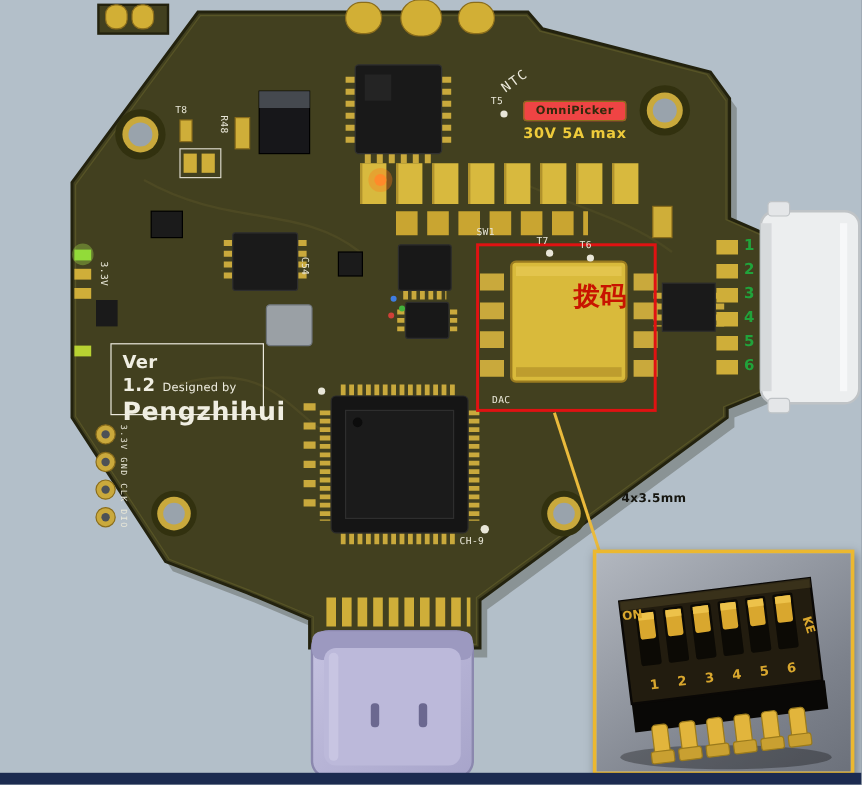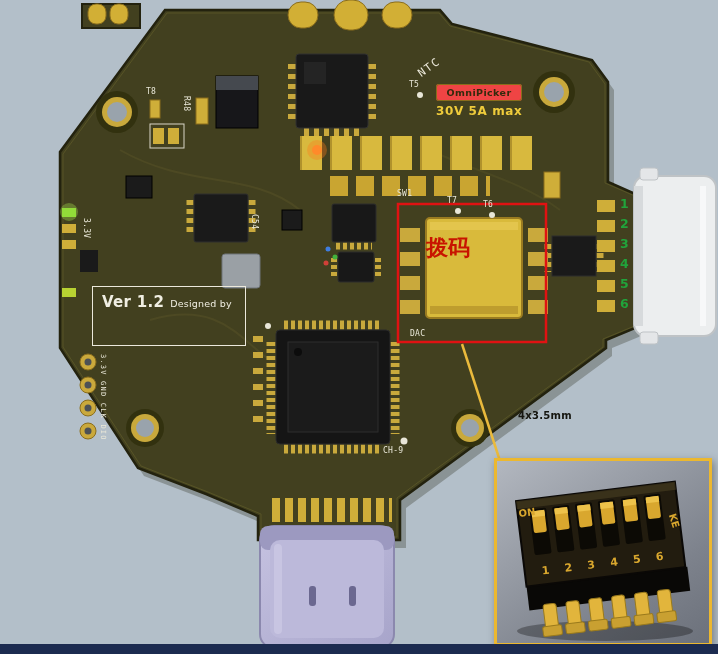--- a/index.html
+++ b/index.html
@@ -9,27 +9,27 @@
   svg{position:absolute;left:0;top:0;}
   .label{position:absolute;color:#e9e7d8;font-size:8px;line-height:1;white-space:nowrap;
          letter-spacing:.3px;font-family:"DejaVu Sans Mono","DejaVu Sans",monospace;}
   .vert{transform:rotate(90deg);transform-origin:0 0;}
   .ntc{transform:rotate(-36deg);transform-origin:0 0;font-size:11px;letter-spacing:1.5px;color:#ece9db;}
   .badge{position:absolute;left:436px;top:84px;width:86px;height:17px;background:#ef4444;
          border-radius:3px;color:#342a0c;font-size:9.5px;font-weight:bold;text-align:center;
          line-height:17px;letter-spacing:.4px;box-shadow:0 0 0 1px #8a6d1c inset;}
   .rating{position:absolute;left:436px;top:104px;color:#eecb3b;font-size:12px;font-weight:bold;
           letter-spacing:.6px;}
-  .ver-box{position:absolute;left:92px;top:286px;width:154px;height:60px;border:1.6px solid #ece9dc;
+  .ver-box{position:absolute;left:92px;top:286px;width:128px;height:60px;border:1.6px solid #ece9dc;
            padding:5px 9px;box-sizing:border-box;color:#f0eee2;}
   .ver-line1{font-size:15px;font-weight:bold;letter-spacing:.3px;}
   .designed{font-size:9.5px;font-weight:normal;margin-left:6px;letter-spacing:.2px;}
   .author{font-size:21px;font-weight:bold;letter-spacing:.5px;margin-top:1px;}
   .pin-num{position:absolute;left:620px;color:#21a33b;font-weight:bold;font-size:12.5px;line-height:1;}
-  .cn-label{position:absolute;left:426px;top:234px;width:96px;text-align:left;color:#c81400;
+  .cn-label{position:absolute;left:426px;top:234px;width:96px;text-align:right;color:#c81400;
             font-size:22px;font-weight:bold;line-height:1.3;}
   .note{position:absolute;left:518px;top:410px;font-size:10px;font-weight:bold;color:#15150f;
         letter-spacing:.3px;}
   .inset{position:absolute;left:494px;top:458px;width:212px;height:182px;border:3px solid #ecb82f;
          background:linear-gradient(145deg,#b2b7bf,#7d828c 70%,#6c717b);
          box-shadow:2px 3px 8px rgba(0,0,0,.35);}
   .inset svg{position:absolute;left:0;top:0;}
 </style>
 </head>
 <body>
@@ -219,20 +219,21 @@
   <span class="label" style="left:383px;top:447px">CH-9</span>
   <span class="label vert" style="left:106px;top:354px;font-size:7px;letter-spacing:1.2px">3.3V GND CLK DIO</span>
 
   <div class="badge">OmniPicker</div>
   <div class="rating">30V 5A max</div>
 
   <div class="ver-box">
     <div>
       <span class="ver-line1">Ver 1.2</span><span class="designed">Designed by</span>
     </div>
+    <div class="author">Pengzhihui</div>
   </div>
 
   <span class="pin-num" style="top:198px">1</span>
   <span class="pin-num" style="top:218px">2</span>
   <span class="pin-num" style="top:238px">3</span>
   <span class="pin-num" style="top:258px">4</span>
   <span class="pin-num" style="top:278px">5</span>
   <span class="pin-num" style="top:298px">6</span>
 
   <div class="cn-label">

